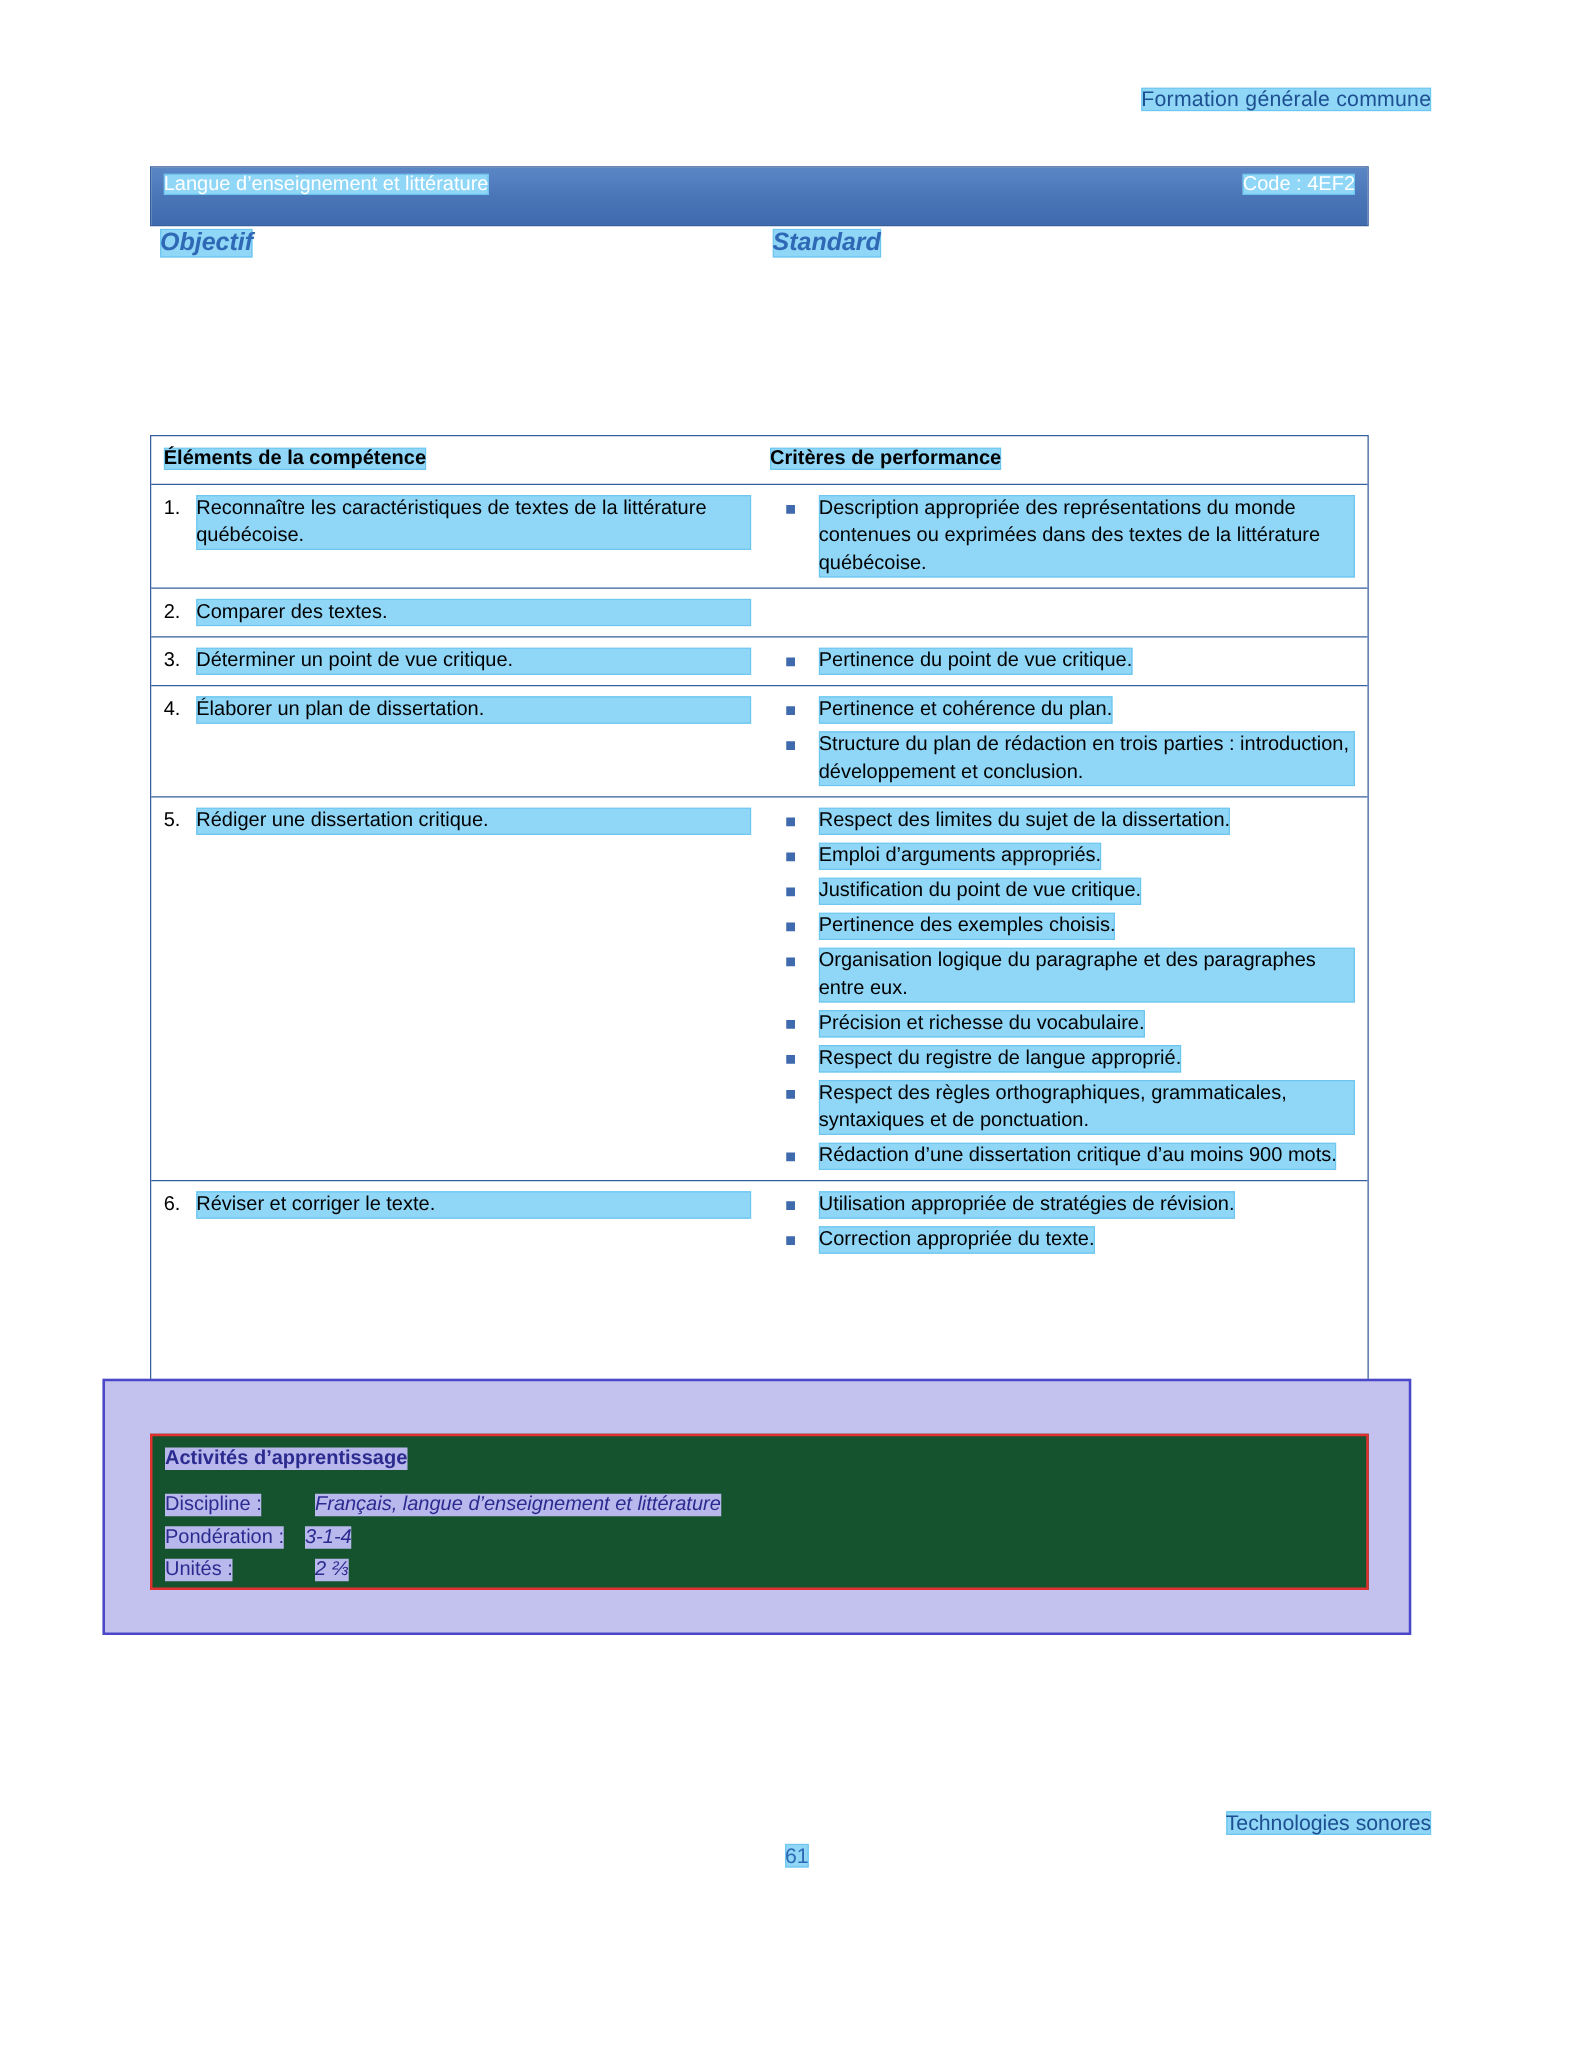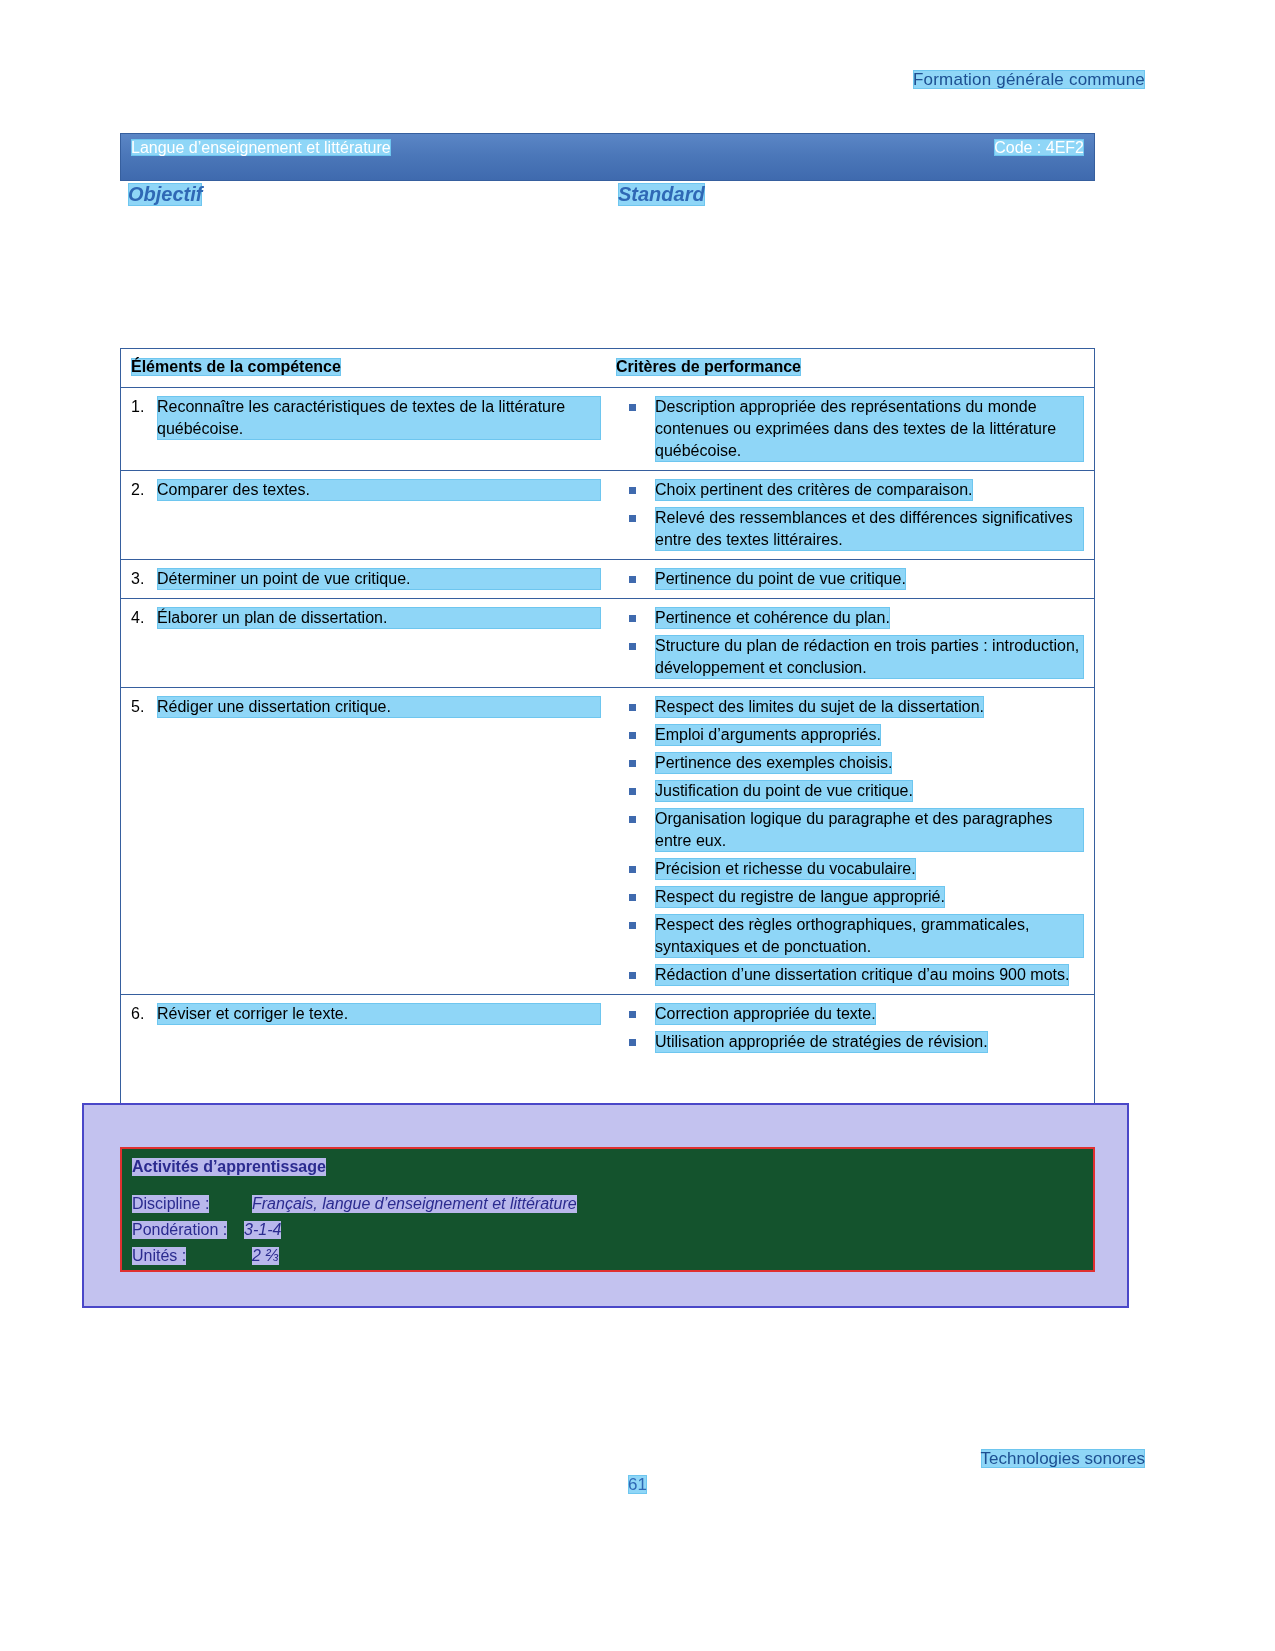--- a/index.html
+++ b/index.html
@@ -286,26 +286,20 @@
       </div>
     </div>
 
     <div class="row">
       <div class="cell-left">
         <div class="numitem">
           <span class="num">2.</span>
           <span class="txt sel">Comparer des textes.</span>
         </div>
       </div>
-      <div class="cell-right">
-        <ul class="crit">
-          <li><span class="bullet"></span><span class="t sel">Choix pertinent des critères de comparaison.</span></li>
-          <li><span class="bullet"></span><span class="t sel">Relevé des ressemblances et des différences significatives entre des textes littéraires.</span></li>
-        </ul>
-      </div>
     </div>
 
     <div class="row">
       <div class="cell-left">
         <div class="numitem">
           <span class="num">3.</span>
           <span class="txt sel">Déterminer un point de vue critique.</span>
         </div>
       </div>
       <div class="cell-right">
@@ -334,42 +328,42 @@
       <div class="cell-left">
         <div class="numitem">
           <span class="num">5.</span>
           <span class="txt sel">Rédiger une dissertation critique.</span>
         </div>
       </div>
       <div class="cell-right">
         <ul class="crit">
           <li><span class="bullet"></span><span class="t sel">Respect des limites du sujet de la dissertation.</span></li>
           <li><span class="bullet"></span><span class="t sel">Emploi d’arguments appropriés.</span></li>
+          <li><span class="bullet"></span><span class="t sel">Justification du point de vue critique.</span></li>
           <li><span class="bullet"></span><span class="t sel">Pertinence des exemples choisis.</span></li>
-          <li><span class="bullet"></span><span class="t sel">Justification du point de vue critique.</span></li>
           <li><span class="bullet"></span><span class="t sel">Organisation logique du paragraphe et des paragraphes entre eux.</span></li>
           <li><span class="bullet"></span><span class="t sel">Précision et richesse du vocabulaire.</span></li>
           <li><span class="bullet"></span><span class="t sel">Respect du registre de langue approprié.</span></li>
           <li><span class="bullet"></span><span class="t sel">Respect des règles orthographiques, grammaticales, syntaxiques et de ponctuation.</span></li>
           <li><span class="bullet"></span><span class="t sel">Rédaction d’une dissertation critique d’au moins 900 mots.</span></li>
         </ul>
       </div>
     </div>
 
     <div class="row">
       <div class="cell-left">
         <div class="numitem">
           <span class="num">6.</span>
           <span class="txt sel">Réviser et corriger le texte.</span>
         </div>
       </div>
       <div class="cell-right">
         <ul class="crit">
+          <li><span class="bullet"></span><span class="t sel">Utilisation appropriée de stratégies de révision.</span></li>
           <li><span class="bullet"></span><span class="t sel">Correction appropriée du texte.</span></li>
-          <li><span class="bullet"></span><span class="t sel">Utilisation appropriée de stratégies de révision.</span></li>
         </ul>
       </div>
     </div>
   </div>
 
   <div id="activities-outer">
     <div id="activities-inner">
       <span class="ah sel-purple">Activités d’apprentissage</span>
       <span class="line lbl r1 sel-purple">Discipline :</span>
       <span class="line val r1 sel-purple">Français, langue d’enseignement et littérature</span>

